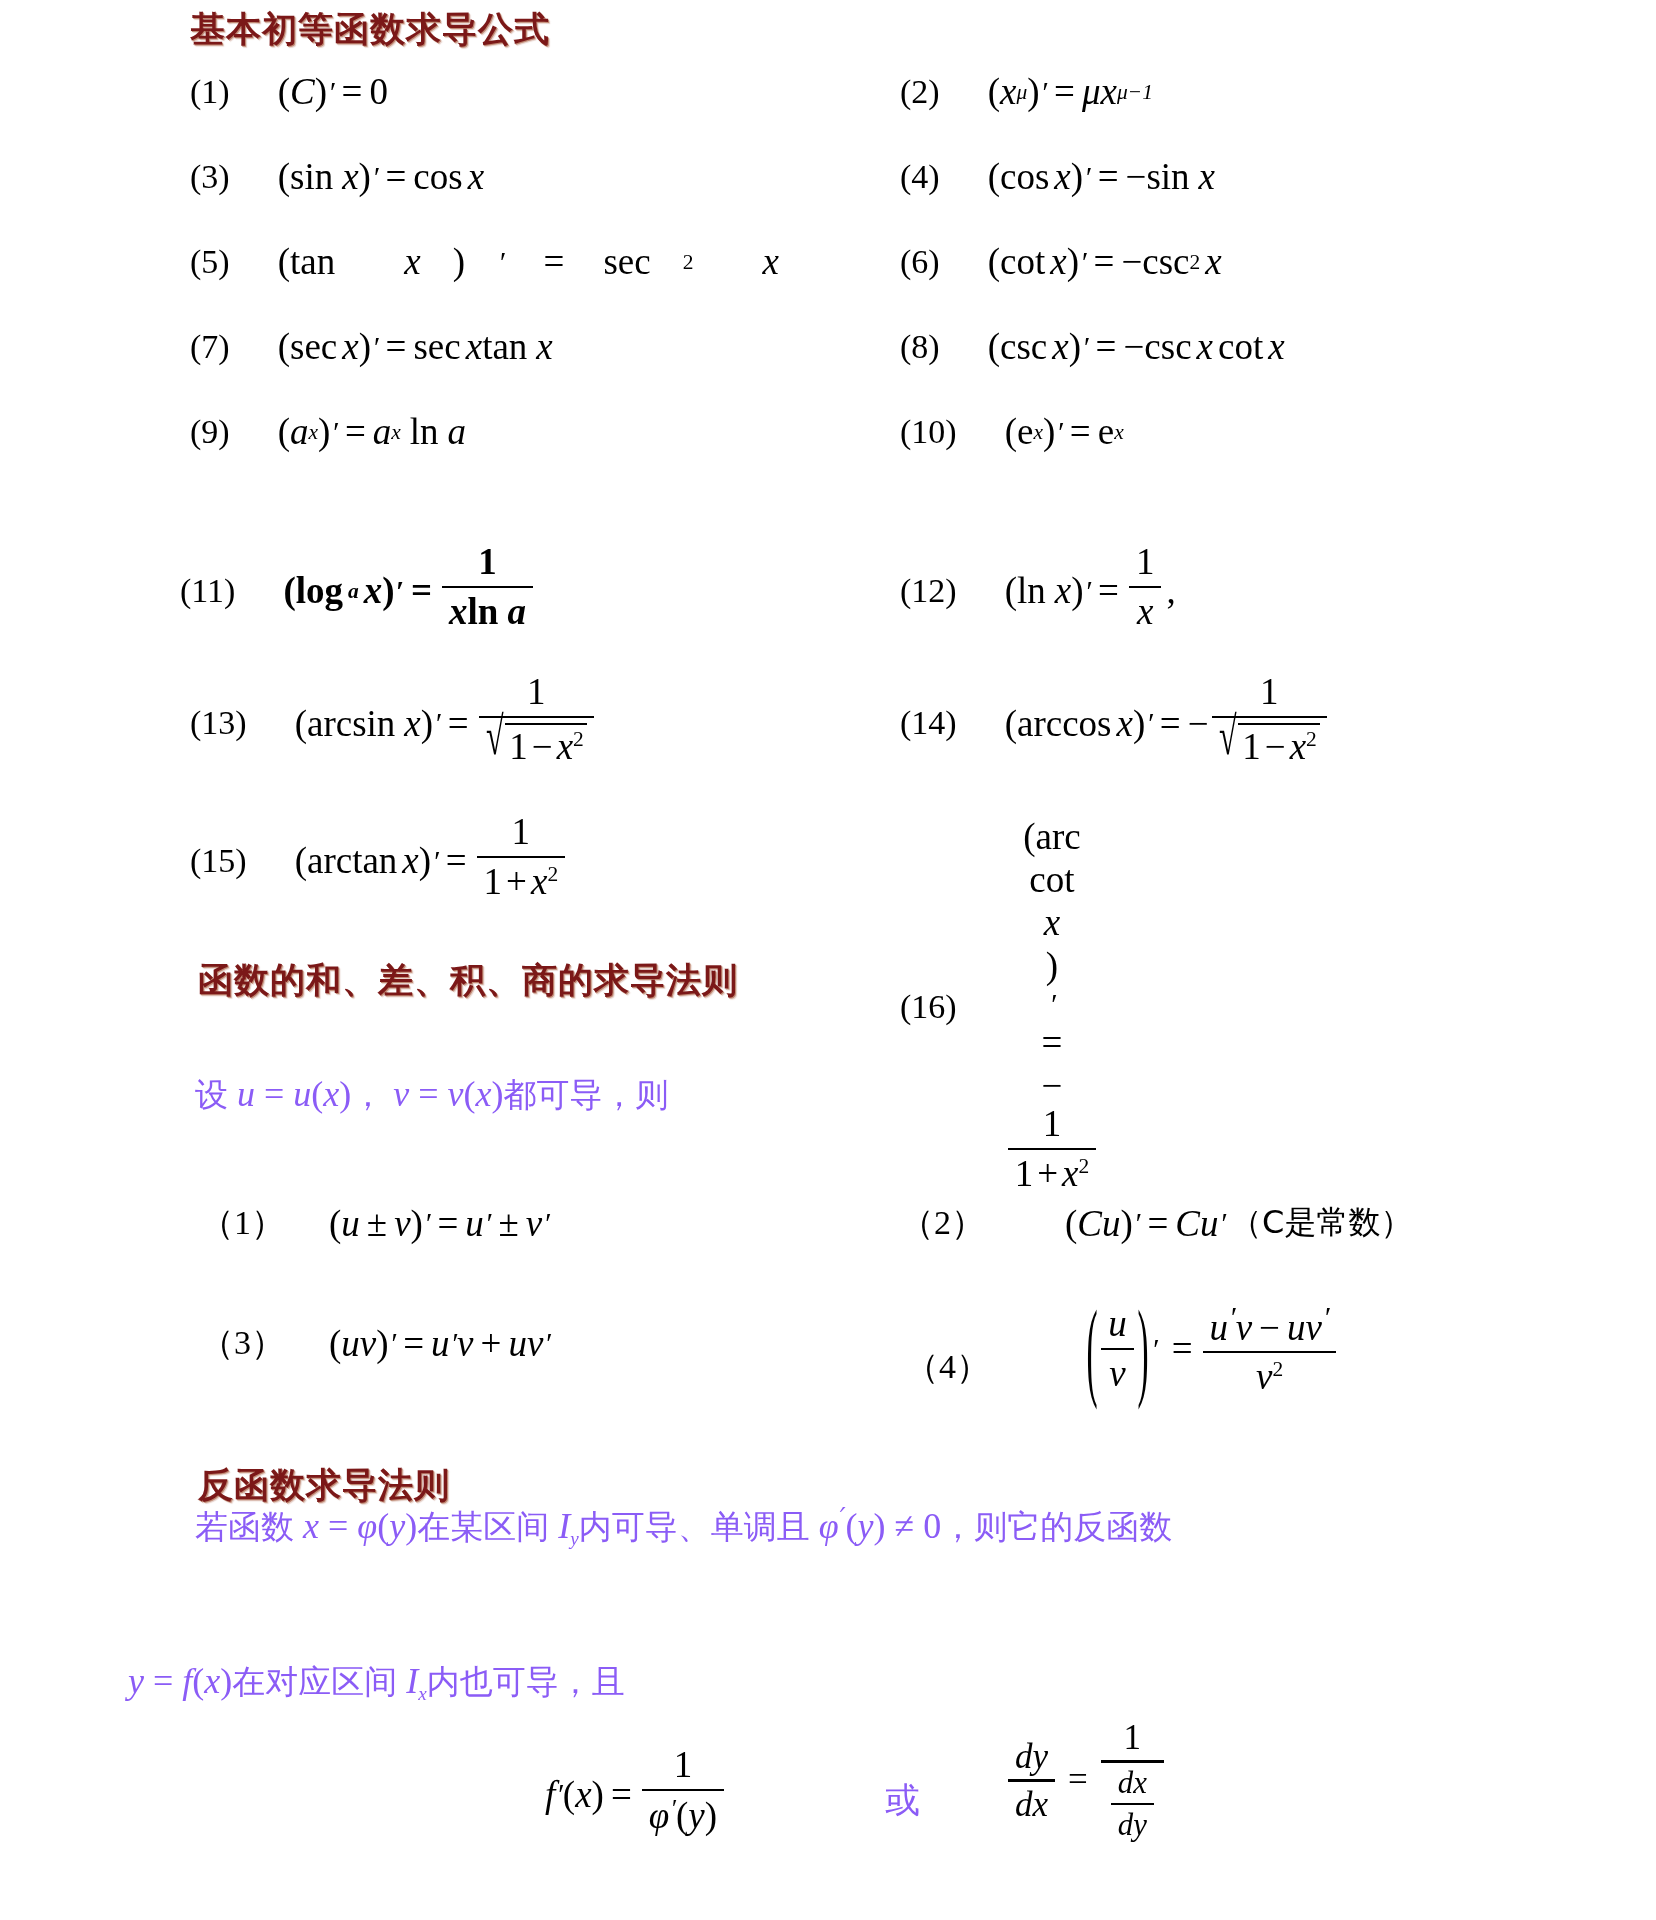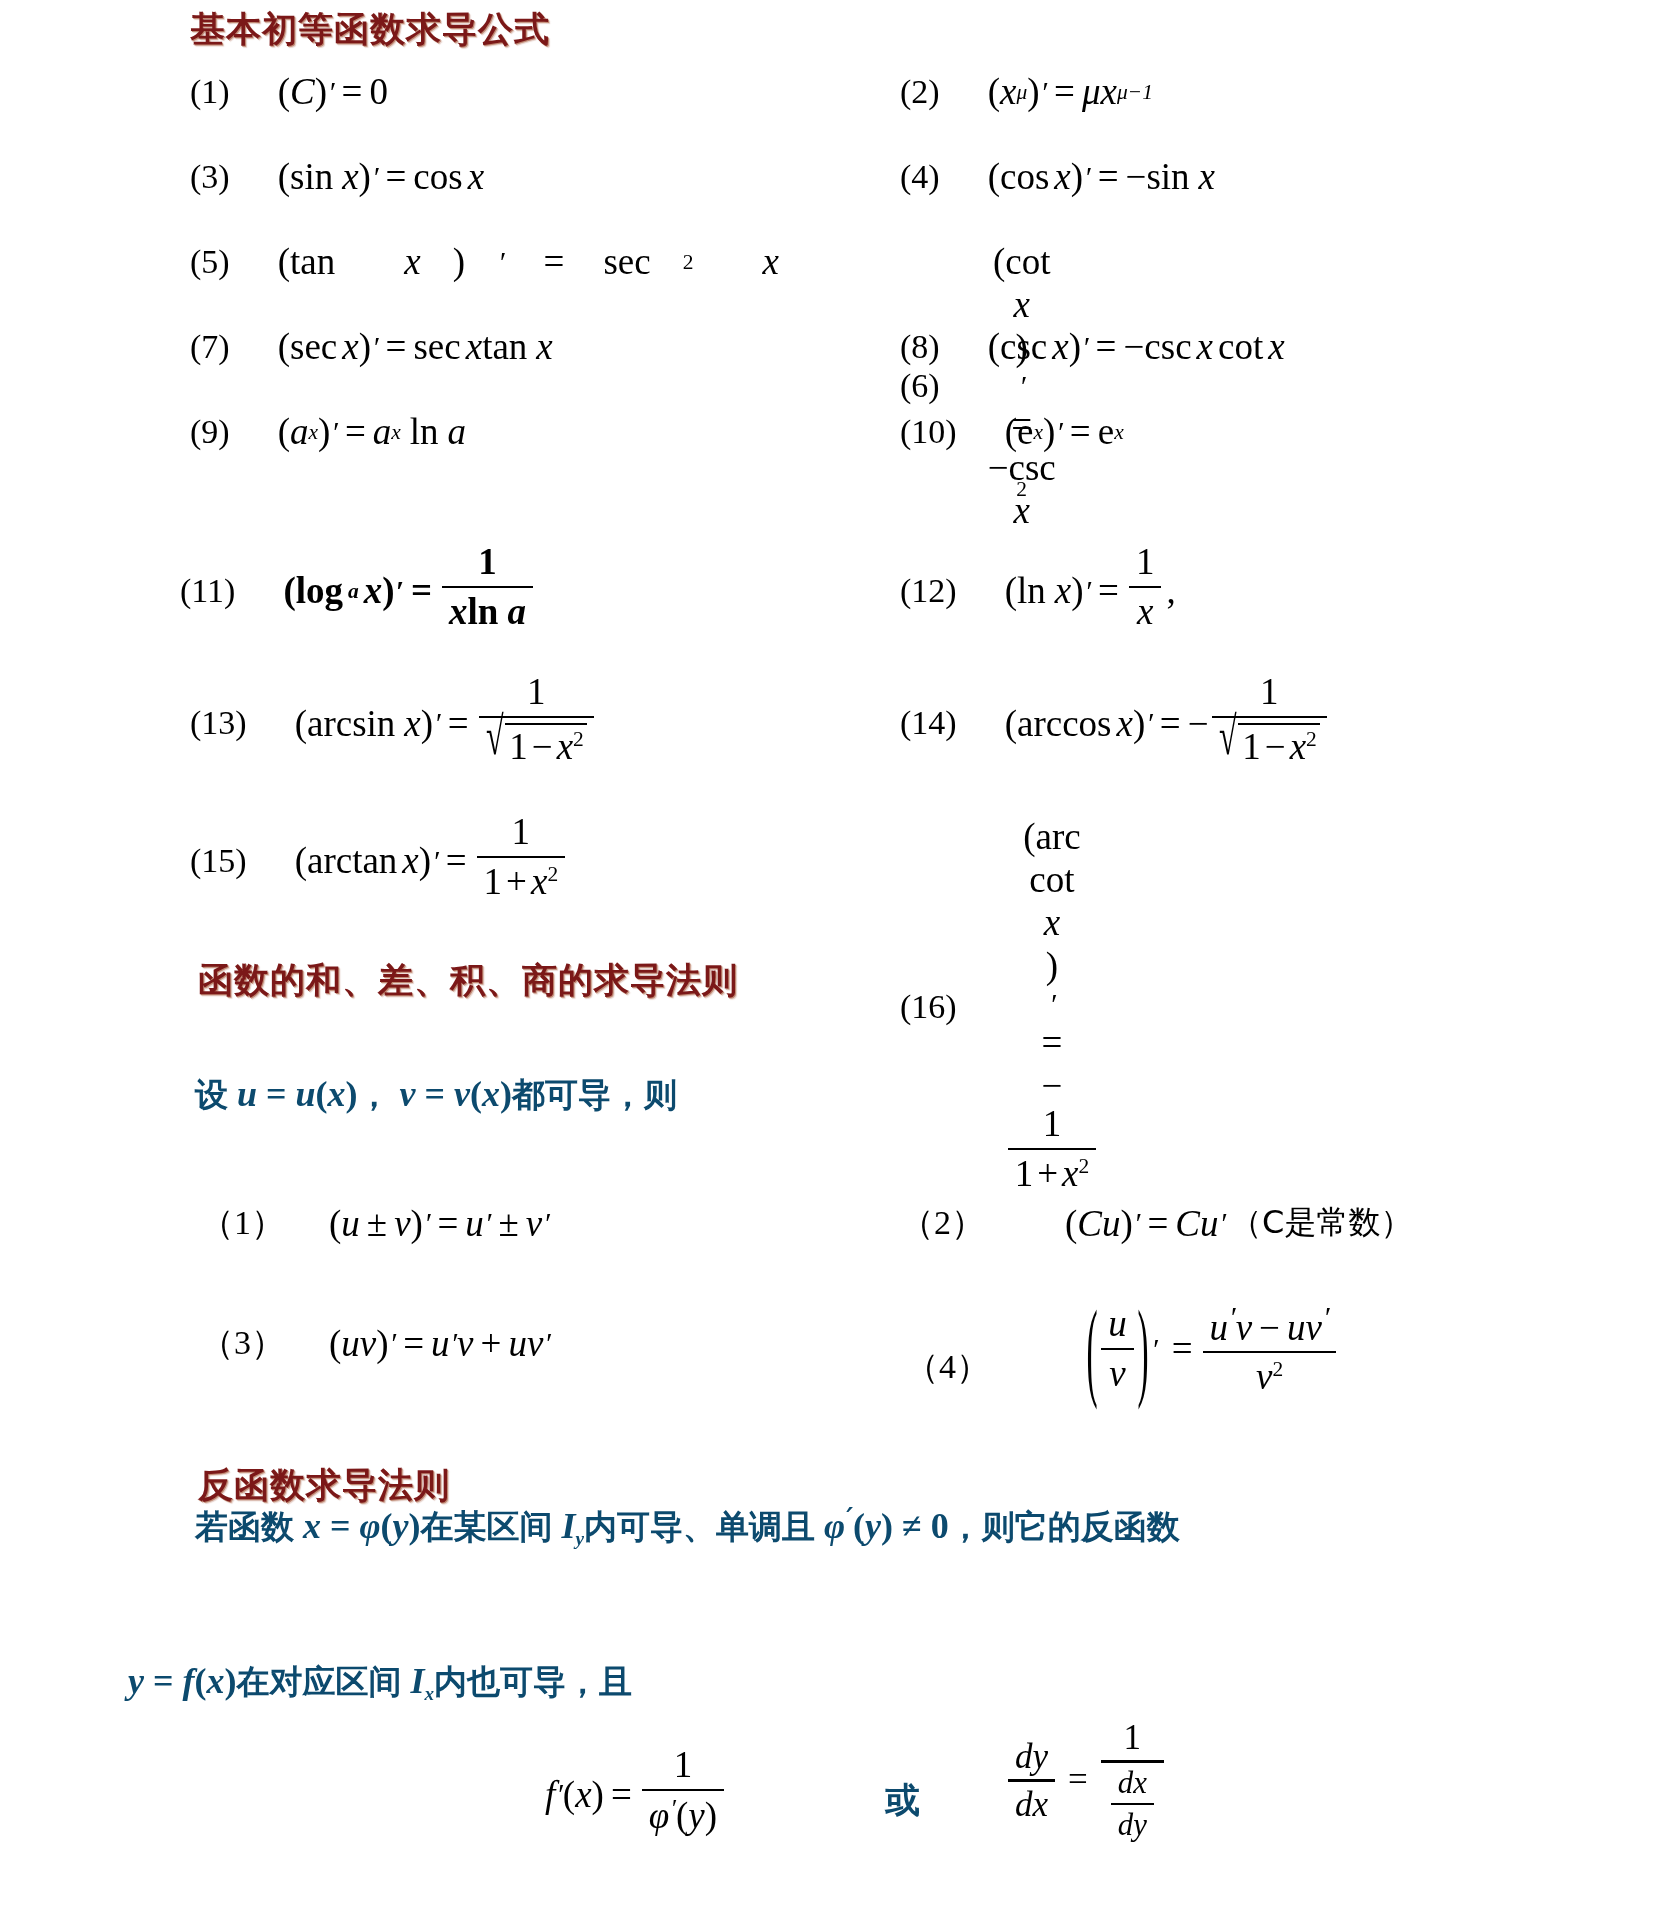--- a/index.html
+++ b/index.html
@@ -140,23 +140,22 @@
     transform-origin: center;
     line-height: 1;
     font-style: normal;
   }
 
   
   .cn {
     position: absolute;
     font-family: "DejaVu Sans", "Liberation Sans", sans-serif;
     font-size: 33px;
-    color: #0c4a6e;
+    color: #8b5cf6;
     white-space: nowrap;
-    font-weight: bold;
   }
   .cn .mi {
     font-family: "Liberation Serif", serif;
     font-style: italic;
     font-size: 36px;
   }
   .cn .mu {
     font-family: "Liberation Serif", serif;
     font-style: normal;
     font-size: 36px;
@@ -243,21 +242,21 @@
       <span class="op">=</span>
         <span class="up">sec</span>
         <sup class="exn">2</sup>
         <span class="sp-s"></span>
         <span class="it">x</span>
     </span>
   </div>
 
   <div class="frow" style="left:900px; top:240px;">
     <span class="idx">(6)</span>
-    <span class="fml" style="margin-left:48px;flex-direction:column;">
+    <span class="fml" style="margin-left:48px;">
       <span class="up">(cot</span>
         <span class="sp-s"></span>
         <span class="it">x</span>
         <span class="up">)</span>
         <span class="prime">′</span>
       <span class="op">=</span>
         <span class="up">−csc</span>
         <sup class="exn">2</sup>
         <span class="sp-s"></span>
         <span class="it">x</span>

